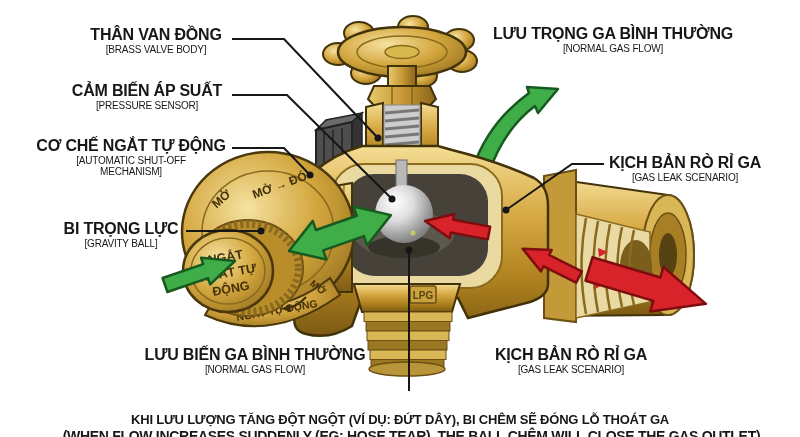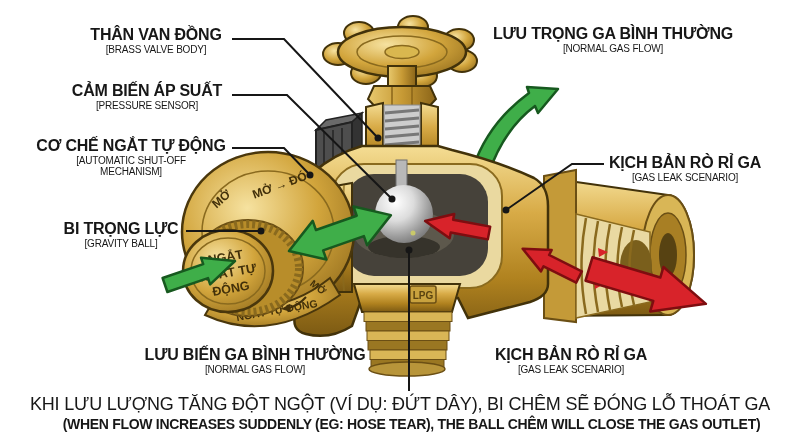--- a/index.html
+++ b/index.html
@@ -3,21 +3,21 @@
 <meta charset="utf-8">
 <style>
   html,body{margin:0;padding:0;background:#fff;}
   .stage{position:relative;width:800px;height:437px;background:#fff;overflow:hidden;
          font-family:"Liberation Sans","DejaVu Sans",sans-serif;color:#171717;}
   .stage svg{position:absolute;left:0;top:0;}
   .lbl{position:absolute;text-align:center;line-height:1.12;letter-spacing:-0.2px;}
   .lbl .vi{font-size:16px;font-weight:700;white-space:nowrap;}
   .lbl .en{font-size:10px;font-weight:400;white-space:nowrap;}
   .cap{position:absolute;left:0;top:394px;width:800px;text-align:center;line-height:1.22;}
-  .cap .c1{font-size:18px;font-weight:400;letter-spacing:-0.2px;white-space:nowrap;}
+  .cap .c1{font-size:13px;font-weight:700;letter-spacing:-0.2px;white-space:nowrap;margin-top:18px;}
   .cap .c2{font-size:14px;font-weight:700;letter-spacing:-0.3px;white-space:nowrap;margin-left:23px;}
   svg text{font-family:"Liberation Sans","DejaVu Sans",sans-serif;}
 </style>
 </head>
 <body>
 
 <div class="stage">
 
 <svg width="800" height="437" viewBox="0 0 800 437">
   <defs>

